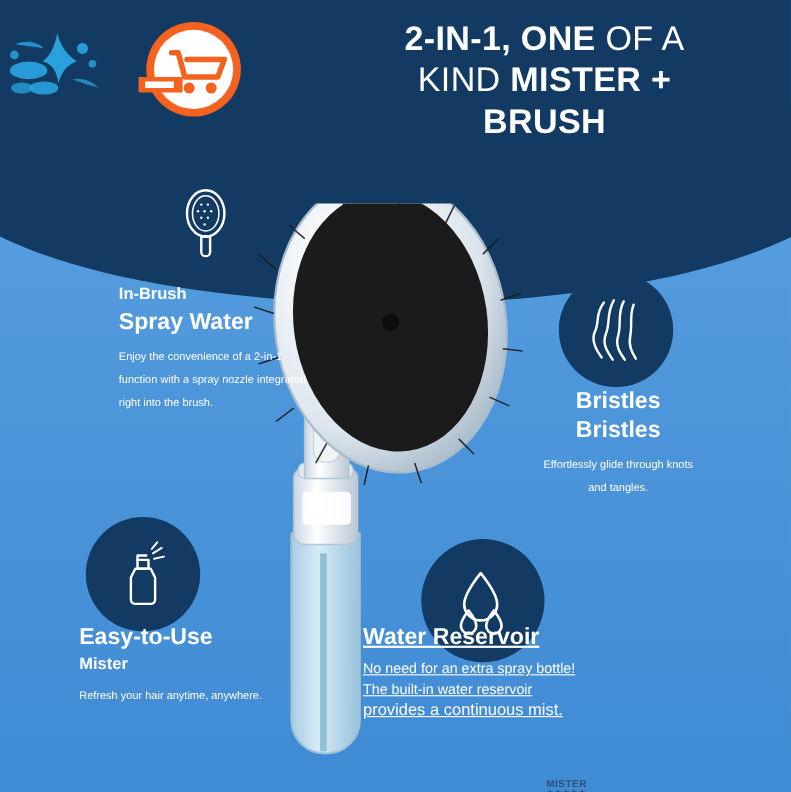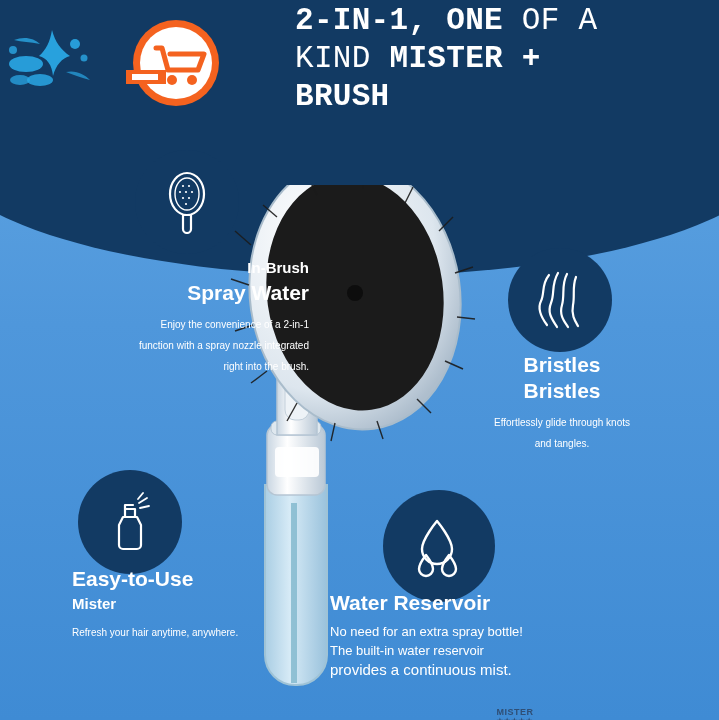--- a/index.html
+++ b/index.html
@@ -21,23 +21,23 @@
     background:#123a63;
     border-bottom-left-radius:0;
   }
   .banner-curve{
     position:absolute;left:-60px;top:96px;width:840px;height:180px;
     background:#123a63;
     border-bottom-left-radius:50% 70%;
     border-bottom-right-radius:50% 70%;
   }
   .banner-text{
-    position:absolute;right:24px;top:2px;width:400px;
-    text-align:left;color:#ffffff;
-    font-size:31px;line-height:38px;font-weight:800;letter-spacing:.3px;font-family:Liberation Mono, monospace;
+    position:absolute;right:24px;top:16px;width:400px;
+    text-align:center;color:#ffffff;
+    font-size:31px;line-height:38px;font-weight:800;letter-spacing:.3px;
   }
   .banner-text .light{font-weight:400;}
   
   .splash{position:absolute;left:6px;top:20px;width:100px;height:86px;}
   
   .cart{
     position:absolute;left:110px;top:18px;width:132px;height:94px;
   }
   
   .brush-wrap{position:absolute;left:205px;top:185px;width:330px;height:520px;}
@@ -48,24 +48,24 @@
   }
   .c-brush{left:135px;top:150px;width:104px;height:104px;}
   .c-wave{left:508px;top:248px;width:104px;height:104px;}
   .c-spray{left:78px;top:470px;width:104px;height:104px;}
   .c-drop{left:383px;top:490px;width:112px;height:112px;}
   
   .tb{position:absolute;color:#ffffff;}
   .t-title-sm{font-size:15px;font-weight:700;line-height:20px;}
   .t-title-lg{font-size:21px;font-weight:800;line-height:26px;}
   .t-body{font-size:10px;line-height:21px;font-weight:400;}
-  .left-block{left:124px;top:258px;width:185px;text-align:right;}
+  .left-block{left:108px;top:258px;width:185px;}
   .right-block{left:492px;top:352px;width:140px;text-align:center;}
   .mister-block{left:72px;top:566px;width:190px;}
-  .res-block{left:330px;top:590px;width:250px;}
+  .res-block{left:330px;top:566px;width:250px;text-decoration:underline;}
   .bottlelabel{position:absolute;left:278px;top:522px;width:64px;text-align:center;color:#2f4f76;font-size:9px;font-weight:700;letter-spacing:.5px;}
 </style>
 </head>
 <body>
 
 <div id="stage">
 
   <div class="banner"></div>
   <div class="banner-curve"></div>
 

